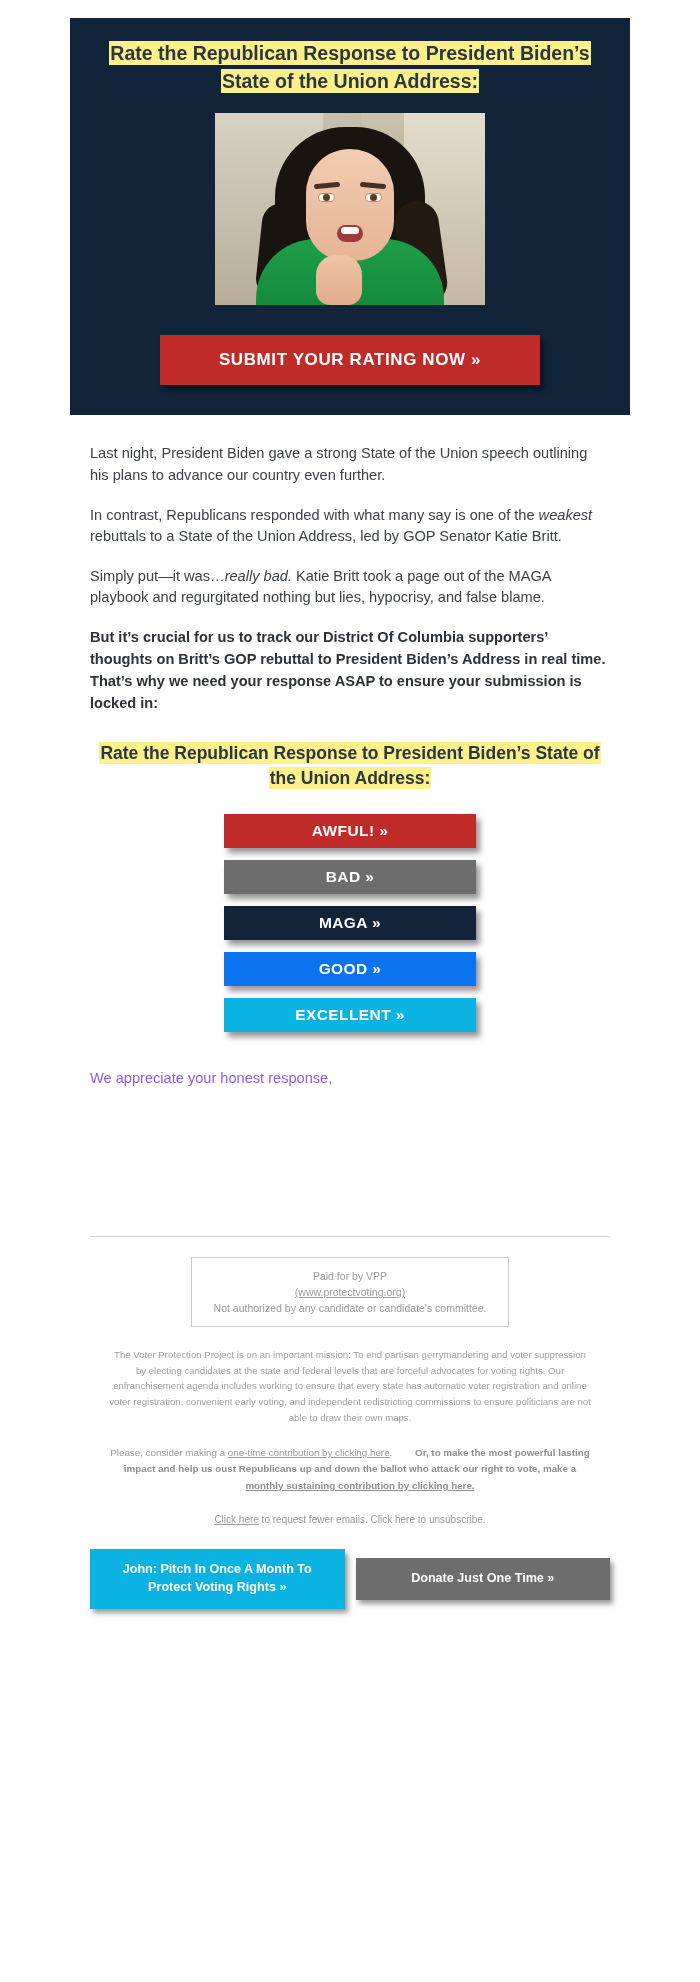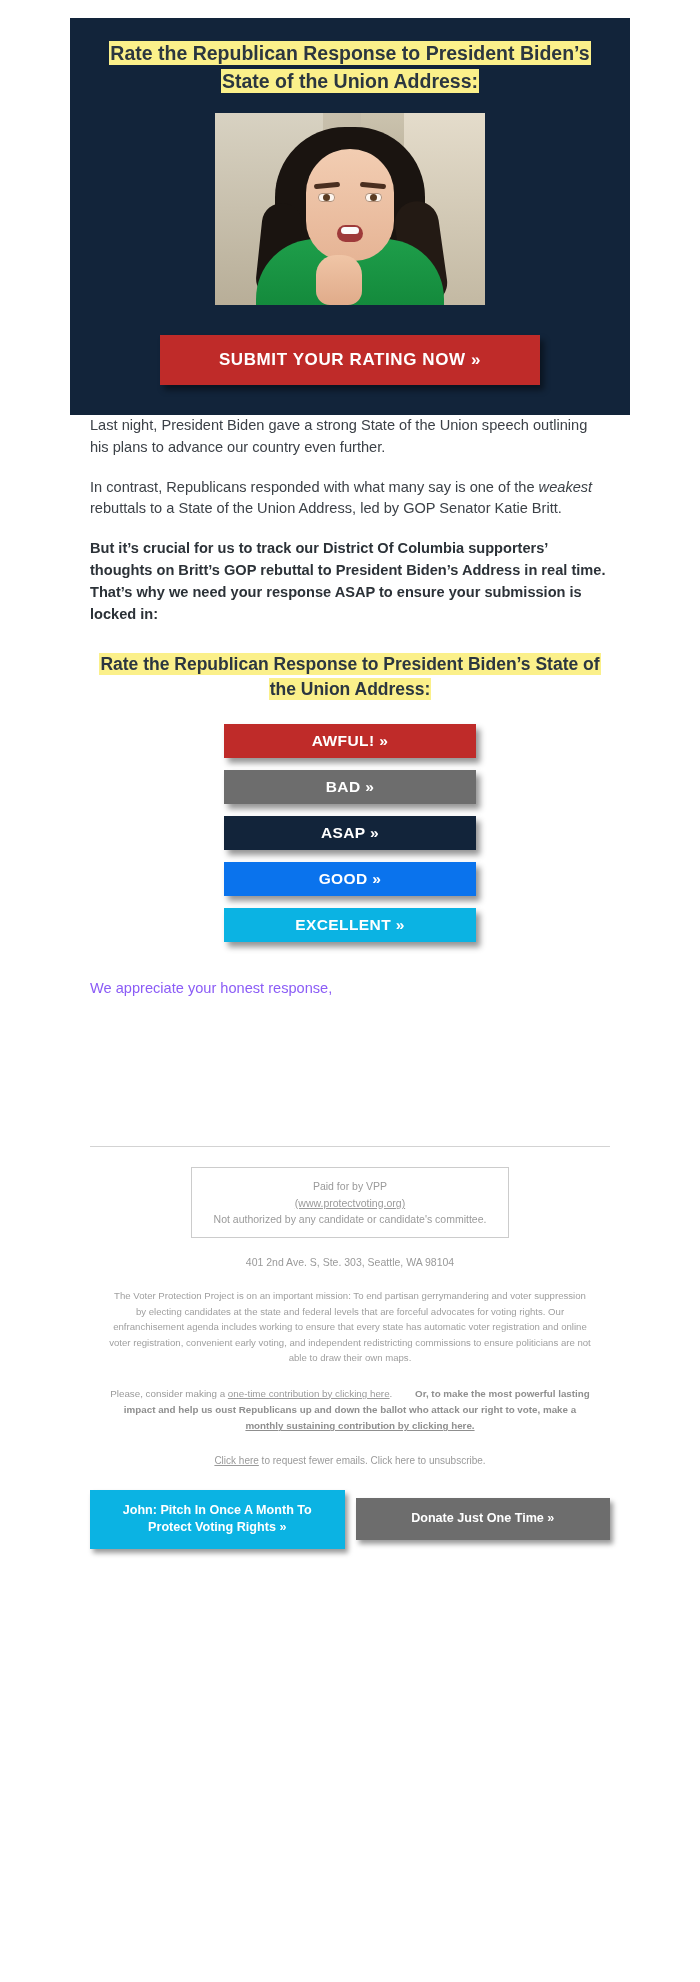--- a/index.html
+++ b/index.html
@@ -151,20 +151,21 @@
     padding: 15px 0;
     border: 0;
     box-shadow: 4px 5px 6px rgba(0,0,0,0.45);
     cursor: pointer;
     font-family: "Liberation Sans", sans-serif;
   }
 
   
   .body-copy {
     padding: 0 20px;
+    margin-top: 28px;
   }
   .body-copy p {
     font-size: 14.6px;
     line-height: 1.45;
     color: #3c4147;
     margin: 0 0 19px 0;
   }
   .body-copy p.strong-p {
     font-weight: bold;
     color: #2c3238;
@@ -321,50 +322,50 @@
     </div>
 
     <button class="submit-btn">SUBMIT YOUR RATING NOW »</button>
   </div>
 
   <div class="body-copy">
     <p>Last night, President Biden gave a strong State of the Union speech outlining his plans to advance our country even further.</p>
 
     <p><span>In contrast, Republicans responded with what many say is one of the </span><em>weakest</em><span> rebuttals to a State of the Union Address, led by GOP Senator Katie Britt.</span></p>
 
+    <p><span>Simply put—it was…</span><em>really bad.</em><span> Katie Britt took a page out of the MAGA playbook and regurgitated nothing but lies, hypocrisy, and false blame.</span></p>
 
     <p class="strong-p">But it’s crucial for us to track our District Of Columbia supporters’ thoughts on Britt’s GOP rebuttal to President Biden’s Address in real time. That’s why we need your response ASAP to ensure your submission is locked in:</p>
   </div>
 
   <div class="rate-headline">
     <span class="hl">Rate the Republican Response to President Biden’s State of the Union Address:</span>
   </div>
 
   <div class="ratings">
     <button class="rate-btn" style="background: rgb(191, 43, 41);">AWFUL! »</button>
     <button class="rate-btn" style="background: rgb(109, 109, 109);">BAD »</button>
-    <button class="rate-btn" style="background: rgb(18, 36, 58);">ASAP »</button>
+    <button class="rate-btn" style="background: rgb(18, 36, 58);">MAGA »</button>
     <button class="rate-btn" style="background: rgb(10, 115, 237);">GOOD »</button>
     <button class="rate-btn" style="background: rgb(11, 179, 227);">EXCELLENT »</button>
   </div>
 
   <div class="signoff">
     <p>We appreciate your honest response,</p>
   </div>
 
   <div class="footer">
     <hr>
 
     <div class="paid-box">
       <div>Paid for by VPP</div>
       <div><u>(www.protectvoting.org)</u></div>
       <div>Not authorized by any candidate or candidate's committee.</div>
     </div>
 
-    <p class="addr">401 2nd Ave. S, Ste. 303, Seattle, WA 98104</p>
 
     <p class="mission">The Voter Protection Project is on an important mission: To end partisan gerrymandering and voter suppression by electing candidates at the state and federal levels that are forceful advocates for voting rights. Our enfranchisement agenda includes working to ensure that every state has automatic voter registration and online voter registration, convenient early voting, and independent redistricting commissions to ensure politicians are not able to draw their own maps.</p>
 
     <p class="ask"><span>Please, consider making a </span><u>one-time contribution by clicking here</u><span>. </span><b>Or, to make the most powerful lasting impact and help us oust Republicans up and down the ballot who attack our right to vote, make a </b><b><u>monthly sustaining contribution by clicking here.</u></b></p>
 
     <p class="unsub"><u>Click here</u><span> to request fewer emails. Click here to unsubscribe.</span></p>
 
     <div class="footer-btns">
       <button class="footer-btn" style="background: rgb(11, 179, 227);">John: Pitch In Once A Month To Protect Voting Rights »</button>
       <button class="footer-btn" style="background: rgb(109, 109, 109);">Donate Just One Time »</button>

